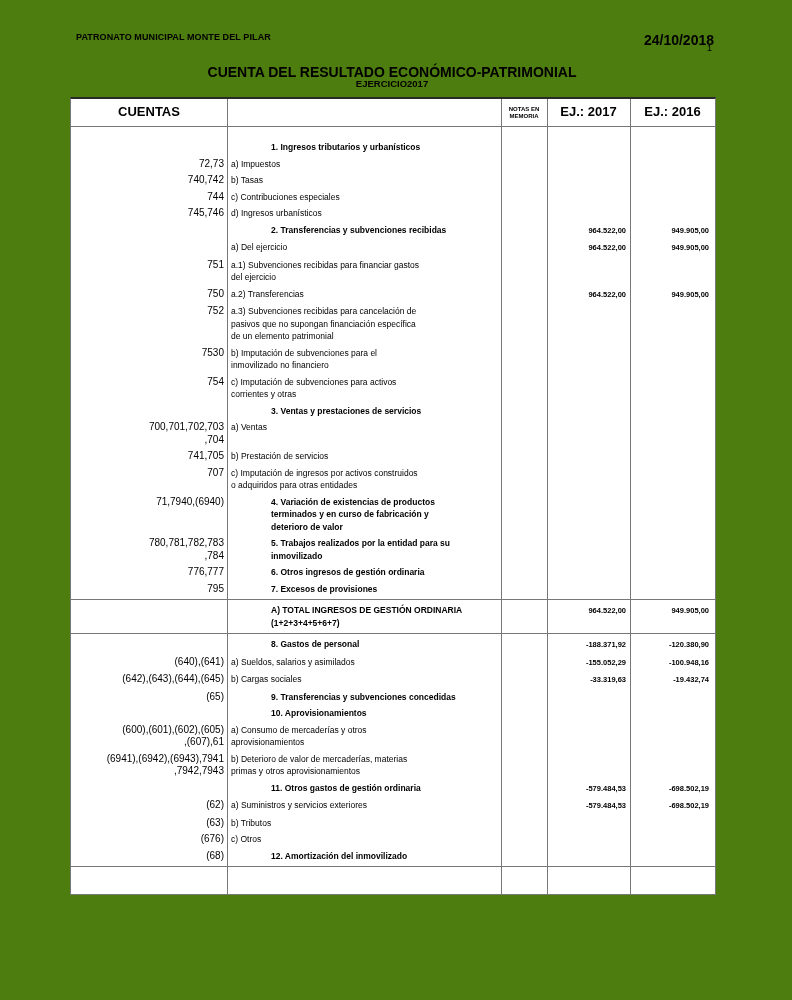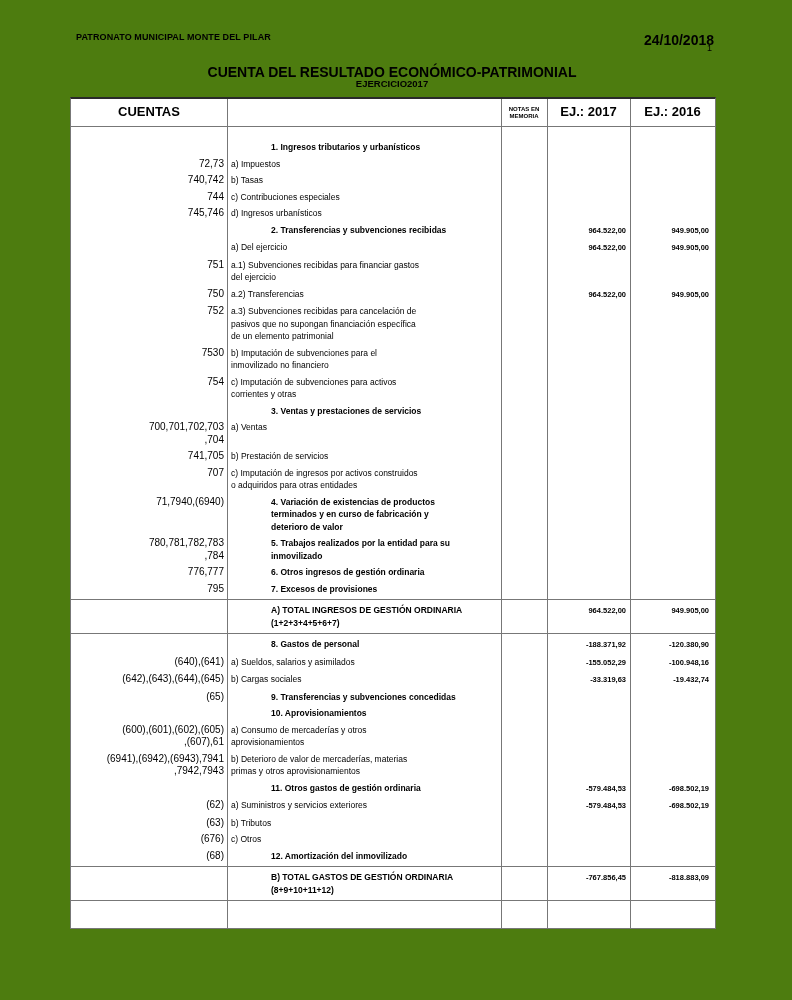--- a/index.html
+++ b/index.html
@@ -345,30 +345,20 @@
           </div>
           <div class="row bold">
             <div class="c code">(68)</div>
             <div class="c desc">12. Amortización del inmovilizado</div>
             <div class="c notas"></div>
             <div class="c v2017"></div>
             <div class="c v2016"></div>
           </div>
         </div>
         <div class="section">
-          <div class="row bold">
-            <div class="c code"></div>
-            <div class="c desc">B) TOTAL GASTOS DE GESTIÓN ORDINARIA
-(8+9+10+11+12)</div>
-            <div class="c notas"></div>
-            <div class="c v2017">-767.856,45</div>
-            <div class="c v2016">-818.883,09</div>
-          </div>
-        </div>
-        <div class="section">
           <div class="row spacer">
             <div class="c code"></div>
             <div class="c desc"></div>
             <div class="c notas"></div>
             <div class="c v2017"></div>
             <div class="c v2016"></div>
           </div>
         </div>
       </div>
     <div class="vlines">

